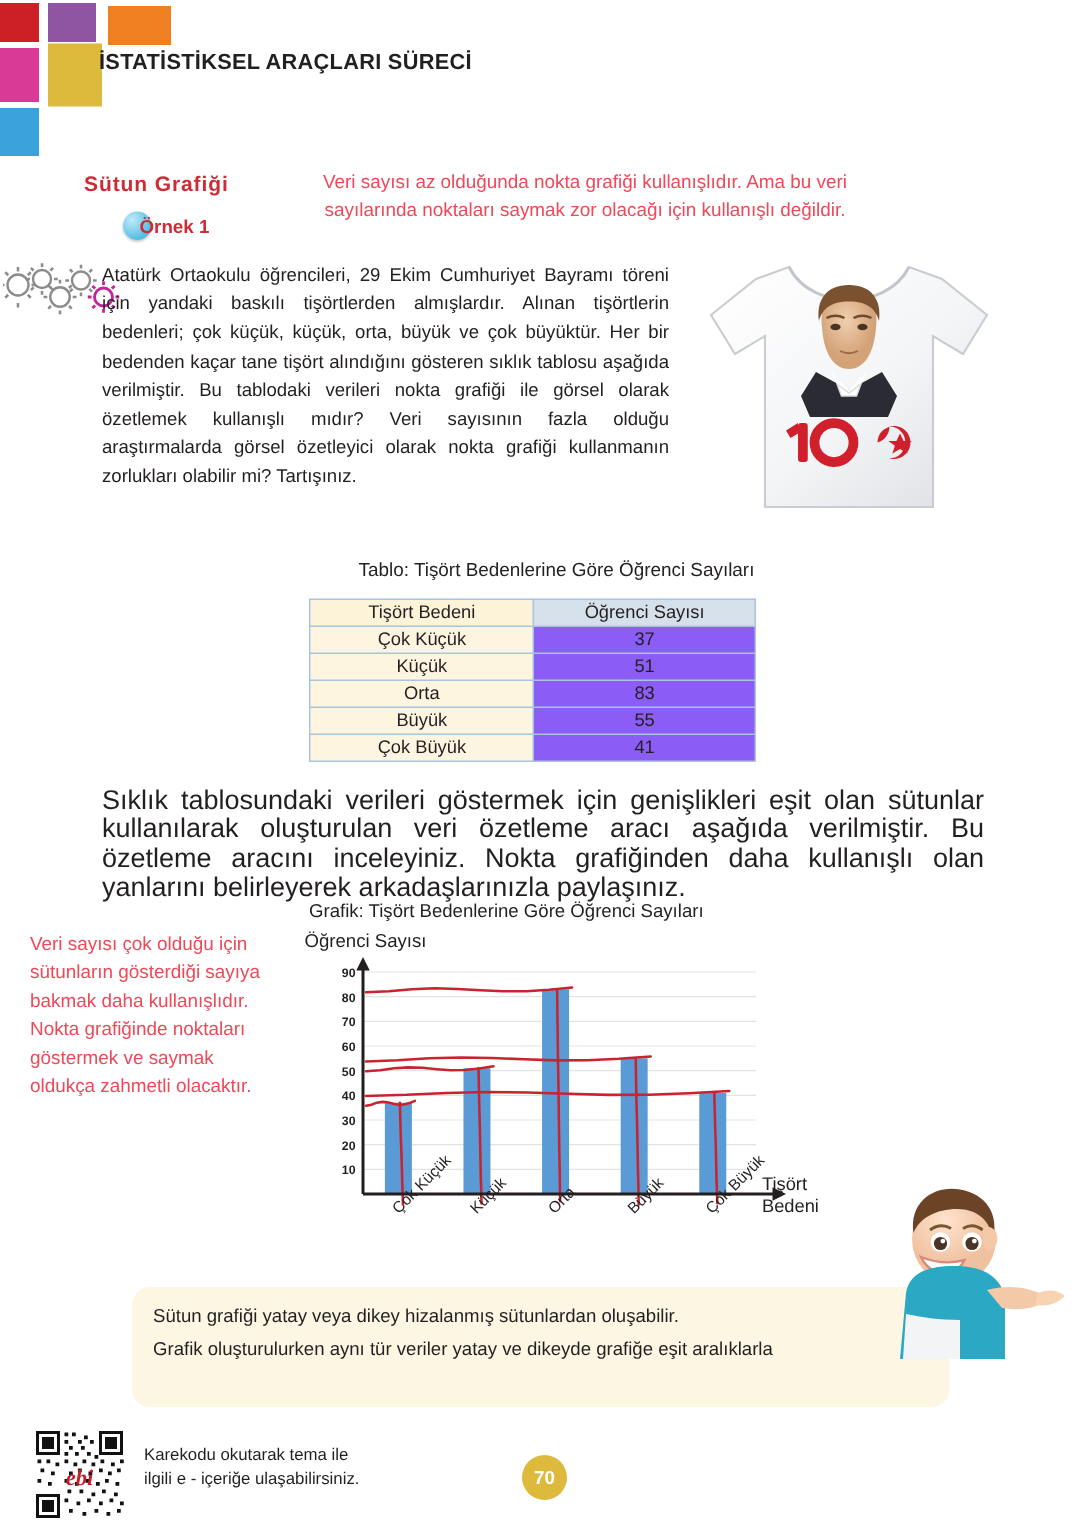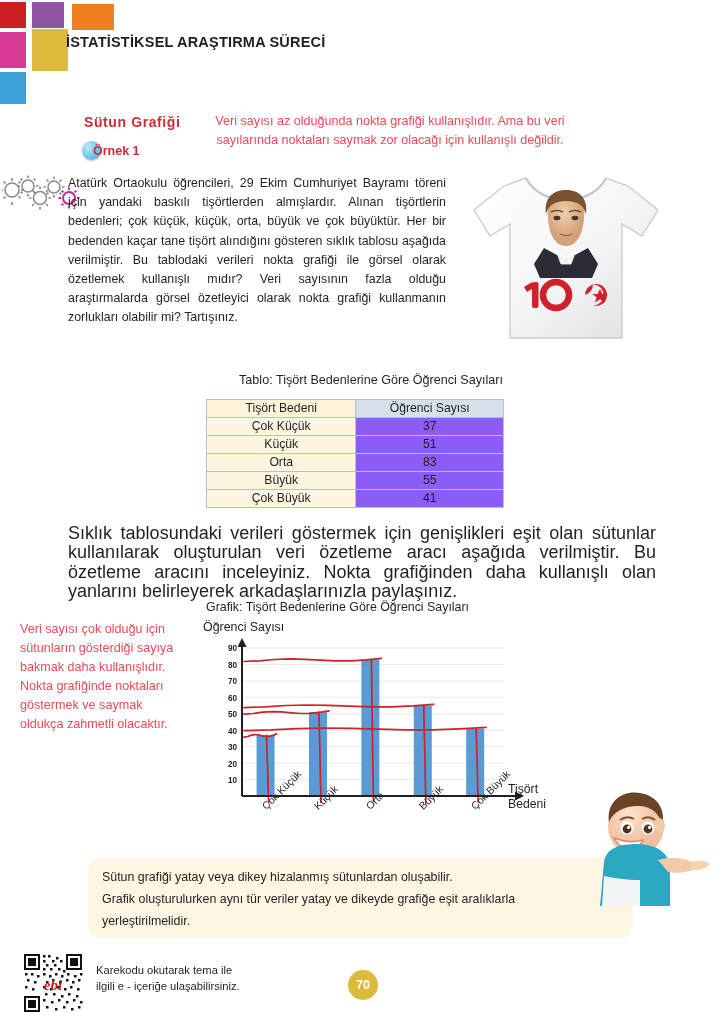--- a/index.html
+++ b/index.html
@@ -33,21 +33,21 @@
   .section-title{
     position:absolute;left:0;top:84px;width:724px;
     text-align:center;
     font-size:15px;font-weight:bold;letter-spacing:1.1px;
     color:#cf2b36;
     text-indent:72px;
   }
 
   
   .subhead{
-    position:absolute;left:84px;top:114px;
+    position:absolute;left:56px;top:114px;
     font-size:14px;font-weight:bold;letter-spacing:.6px;
     color:#cf2b36;white-space:nowrap;
   }
   .ornek-wrap{
     position:absolute;left:82px;top:141px;
     display:flex;align-items:center;gap:3px;
   }
   .ornek-badge{
     width:19px;height:19px;border-radius:50%;
     background:radial-gradient(circle at 32% 30%, #bfe9f7 0%, #6dc8e8 55%, #2aa7d6 100%);
@@ -173,21 +173,21 @@
 
   <div class="mosaic">
     <div class="sw sw-red"></div>
     <div class="sw sw-purp"></div>
     <div class="sw sw-orng"></div>
     <div class="sw sw-mag"></div>
     <div class="sw sw-gold"></div>
     <div class="sw sw-blue"></div>
   </div>
 
-  <div class="chapter-title">İSTATİSTİKSEL ARAŞTIRMA SÜRECİ</div>
+  <div class="chapter-title">İSTATİSTİKSEL ARAÇLARI SÜRECİ</div>
 
 
   <div class="subhead">Sütun Grafiği</div>
 
   <div class="ornek-wrap">
     <span class="ornek-badge"></span>
     <span class="ornek-label">Örnek 1</span>
   </div>
 
   <div class="red-intro">Veri sayısı az olduğunda nokta grafiği kullanışlıdır. Ama bu veri sayılarında noktaları saymak zor olacağı için kullanışlı değildir.</div>
@@ -344,21 +344,20 @@
       <div class="xtick" style="left: 311.98px; top: 804px;">Küçük</div>
       <div class="xtick" style="left: 364.38px; top: 804px;">Orta</div>
       <div class="xtick" style="left: 416.78px; top: 804px;">Büyük</div>
       <div class="xtick" style="left: 469.18px; top: 804px;">Çok Büyük</div>
     </div>
 
   <div class="tipbox"></div>
   <div class="tiptext">
     <div>Sütun grafiği yatay veya dikey hizalanmış sütunlardan oluşabilir.</div>
     <div>Grafik oluşturulurken aynı tür veriler yatay ve dikeyde grafiğe eşit aralıklarla</div>
-    <div>yerleştirilmelidir.</div>
   </div>
 
   <svg class="boy" viewBox="0 0 128 120">
     <defs>
       <radialGradient id="skin" cx="40%" cy="30%">
         <stop offset="0%" stop-color="#ffe3cd"></stop>
         <stop offset="100%" stop-color="#f0c1a0"></stop>
       </radialGradient>
     </defs>
     <ellipse cx="40" cy="40" rx="28" ry="30" fill="url(#skin)"></ellipse>

